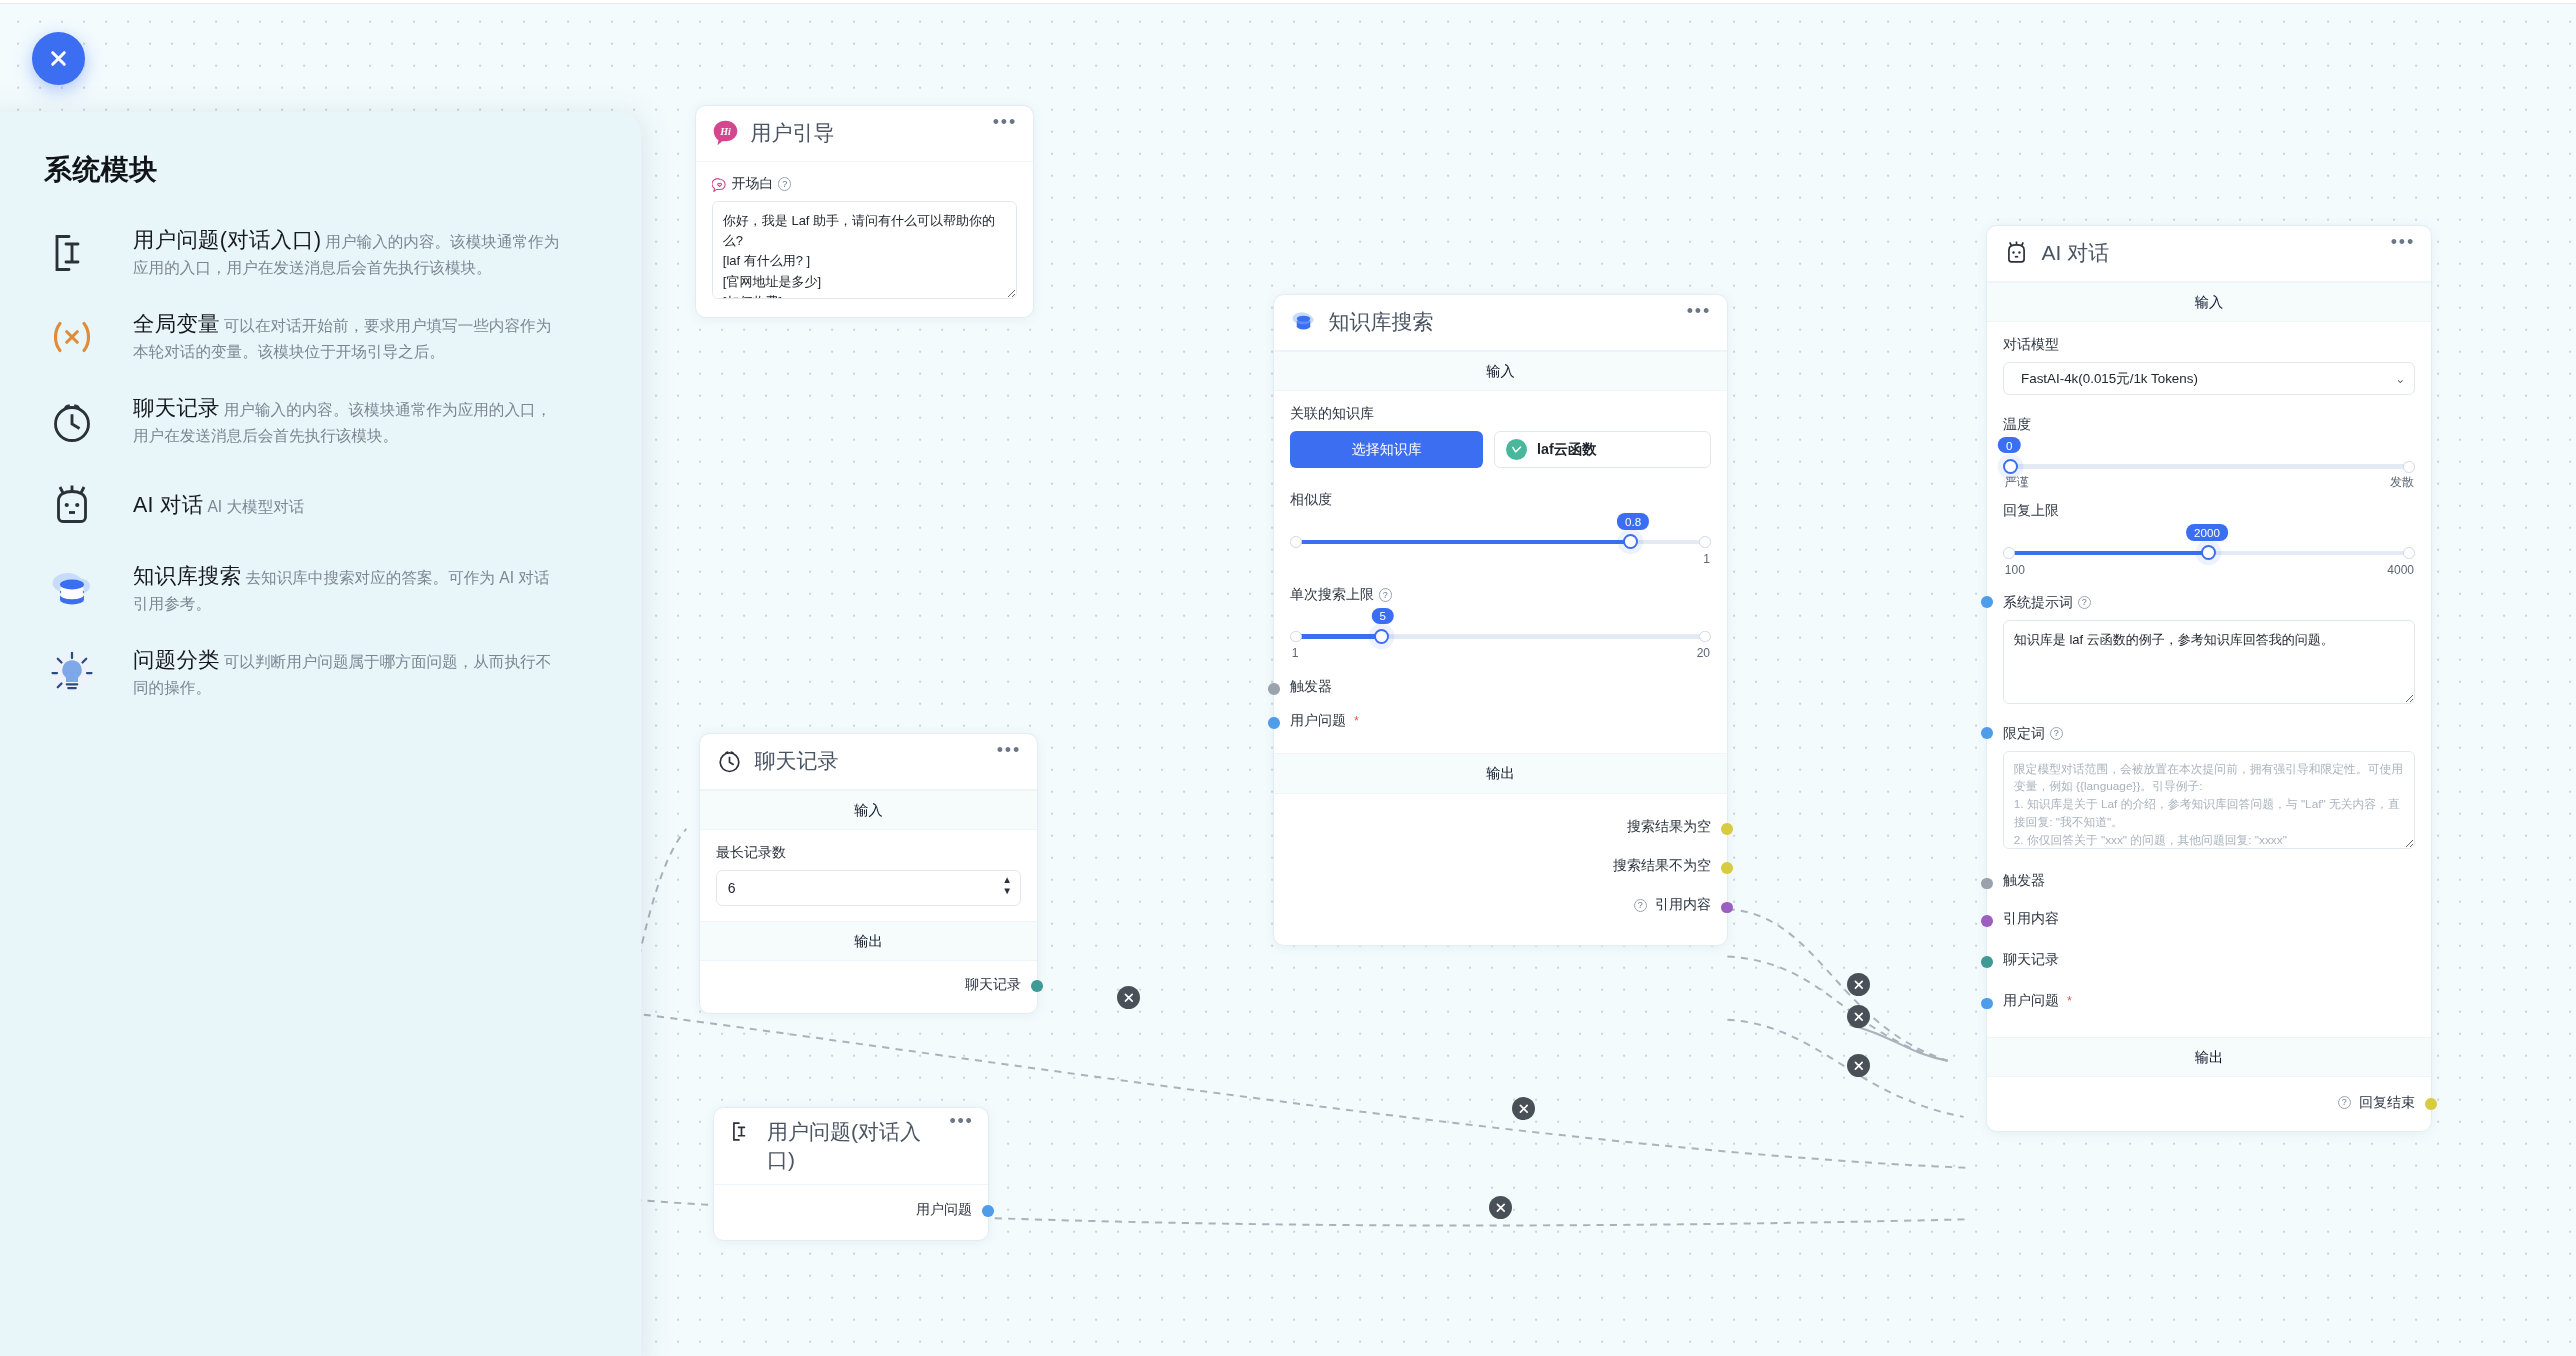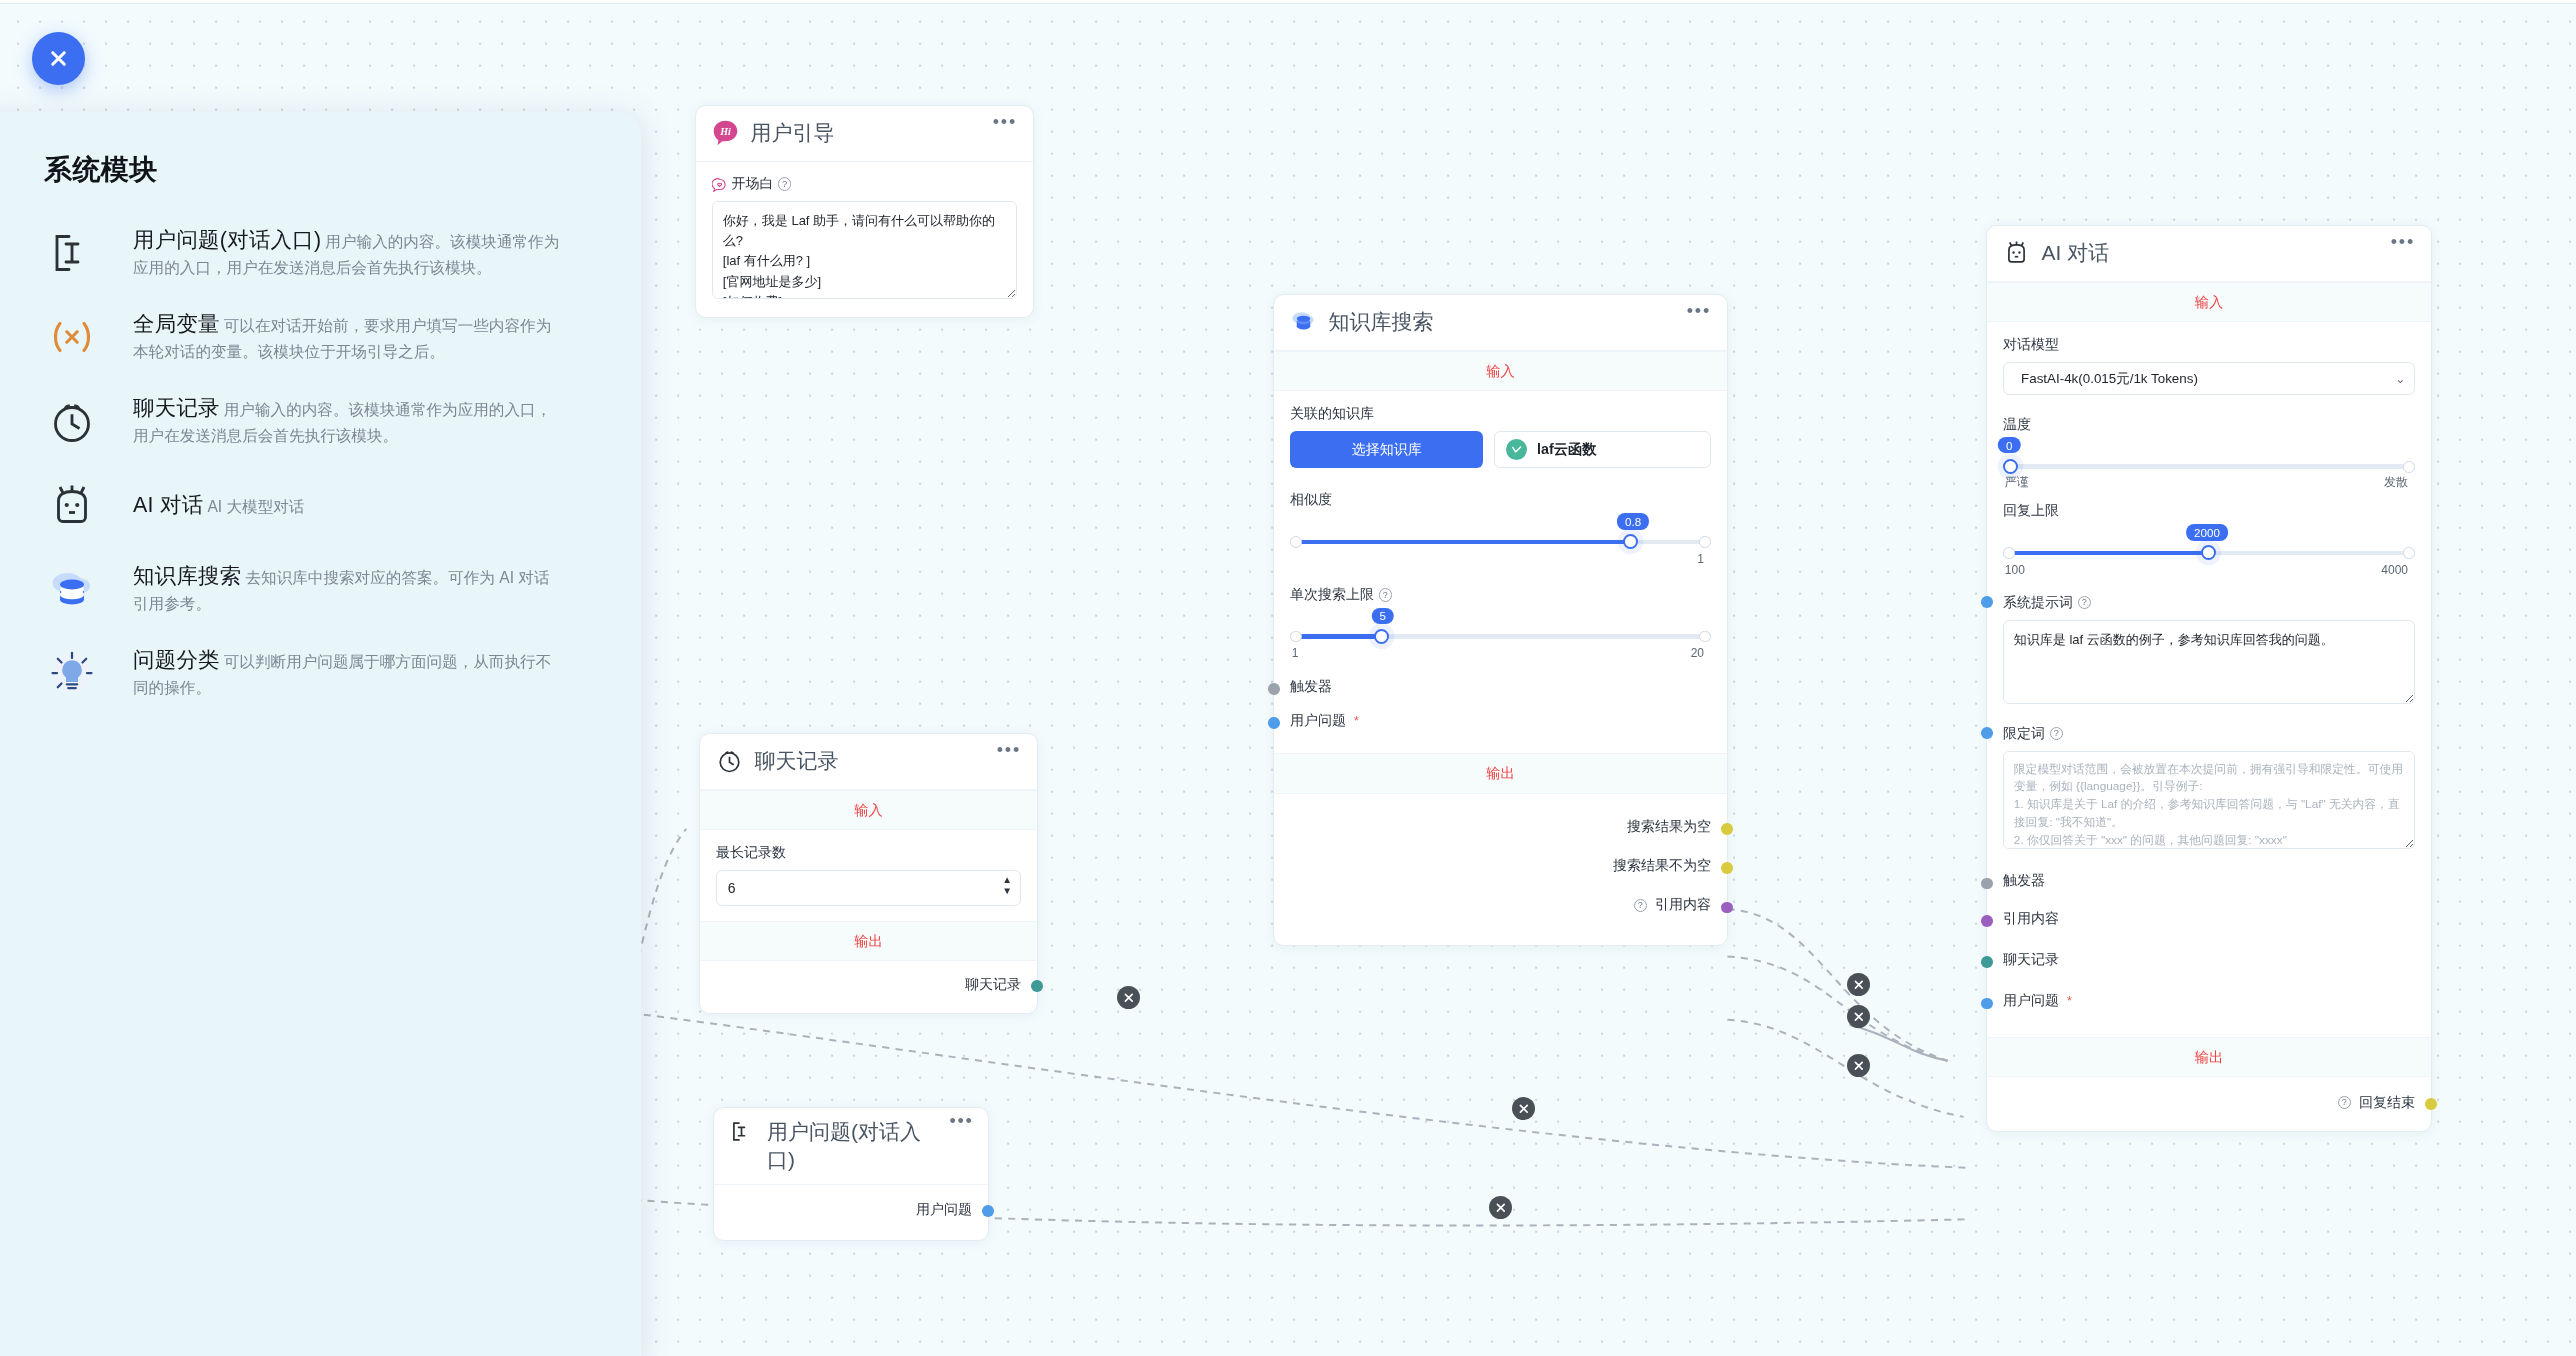--- a/index.html
+++ b/index.html
@@ -84,21 +84,21 @@
   .node-head .hicon { width: 27px; height: 27px; display:flex; align-items:center; justify-content:center;}
   .node-head .hicon svg { width: 27px; height: 27px; }
   .node-title {
     font-size: 21px; color: #4a5563; font-weight: 500; flex: 1;
   }
   .dots {
     color: #6b7784; font-size: 18px; letter-spacing: 1.8px;
     line-height: 7.1px; padding-bottom: 6.2px; cursor: pointer;
   }
   .sect-bar {
-    text-align: center; font-size: 14.3px; color: #ef4444;
+    text-align: center; font-size: 14.3px; color: #0f172a;
     padding: 9.8px 0; background: #f6fbfc;
     border-bottom: 0.9px solid #eef4f7;
     border-top: 0.9px solid #eef4f7;
   }
   .body { padding: 13.4px 16px 15px 16px; }
   .field-label {
     font-size: 14px; color: #2d3540; margin-bottom: 8px;
     display: flex; align-items: center; gap: 4.5px;
   }
   .qmark {
@@ -134,21 +134,21 @@
     cursor: pointer;
   }
   .bubble {
     position: absolute; top: -10.7px; transform: translateX(-50%);
     background: #3b6ef0; color: #fff; font-size: 11.6px;
     padding: 1.8px 8px; border-radius: 8px; white-space: nowrap;
   }
   .tick {
     position: absolute; top: 28px; font-size: 12px; color: #5b6673;
   }
-  .tick.l { left: 1.8px; } .tick.r { right: 7px; }
+  .tick.l { left: 1.8px; } .tick.r { right: 1px; }
 
   
   .io-row {
     display: flex; align-items: center; gap: 8px;
     font-size: 14px; color: #2d3540;
     padding: 8px 0; position: relative;
   }
   .io-row.out { justify-content: flex-end; }
   .port {
     position: absolute; width: 11.6px; height: 11.6px; border-radius: 50%;

